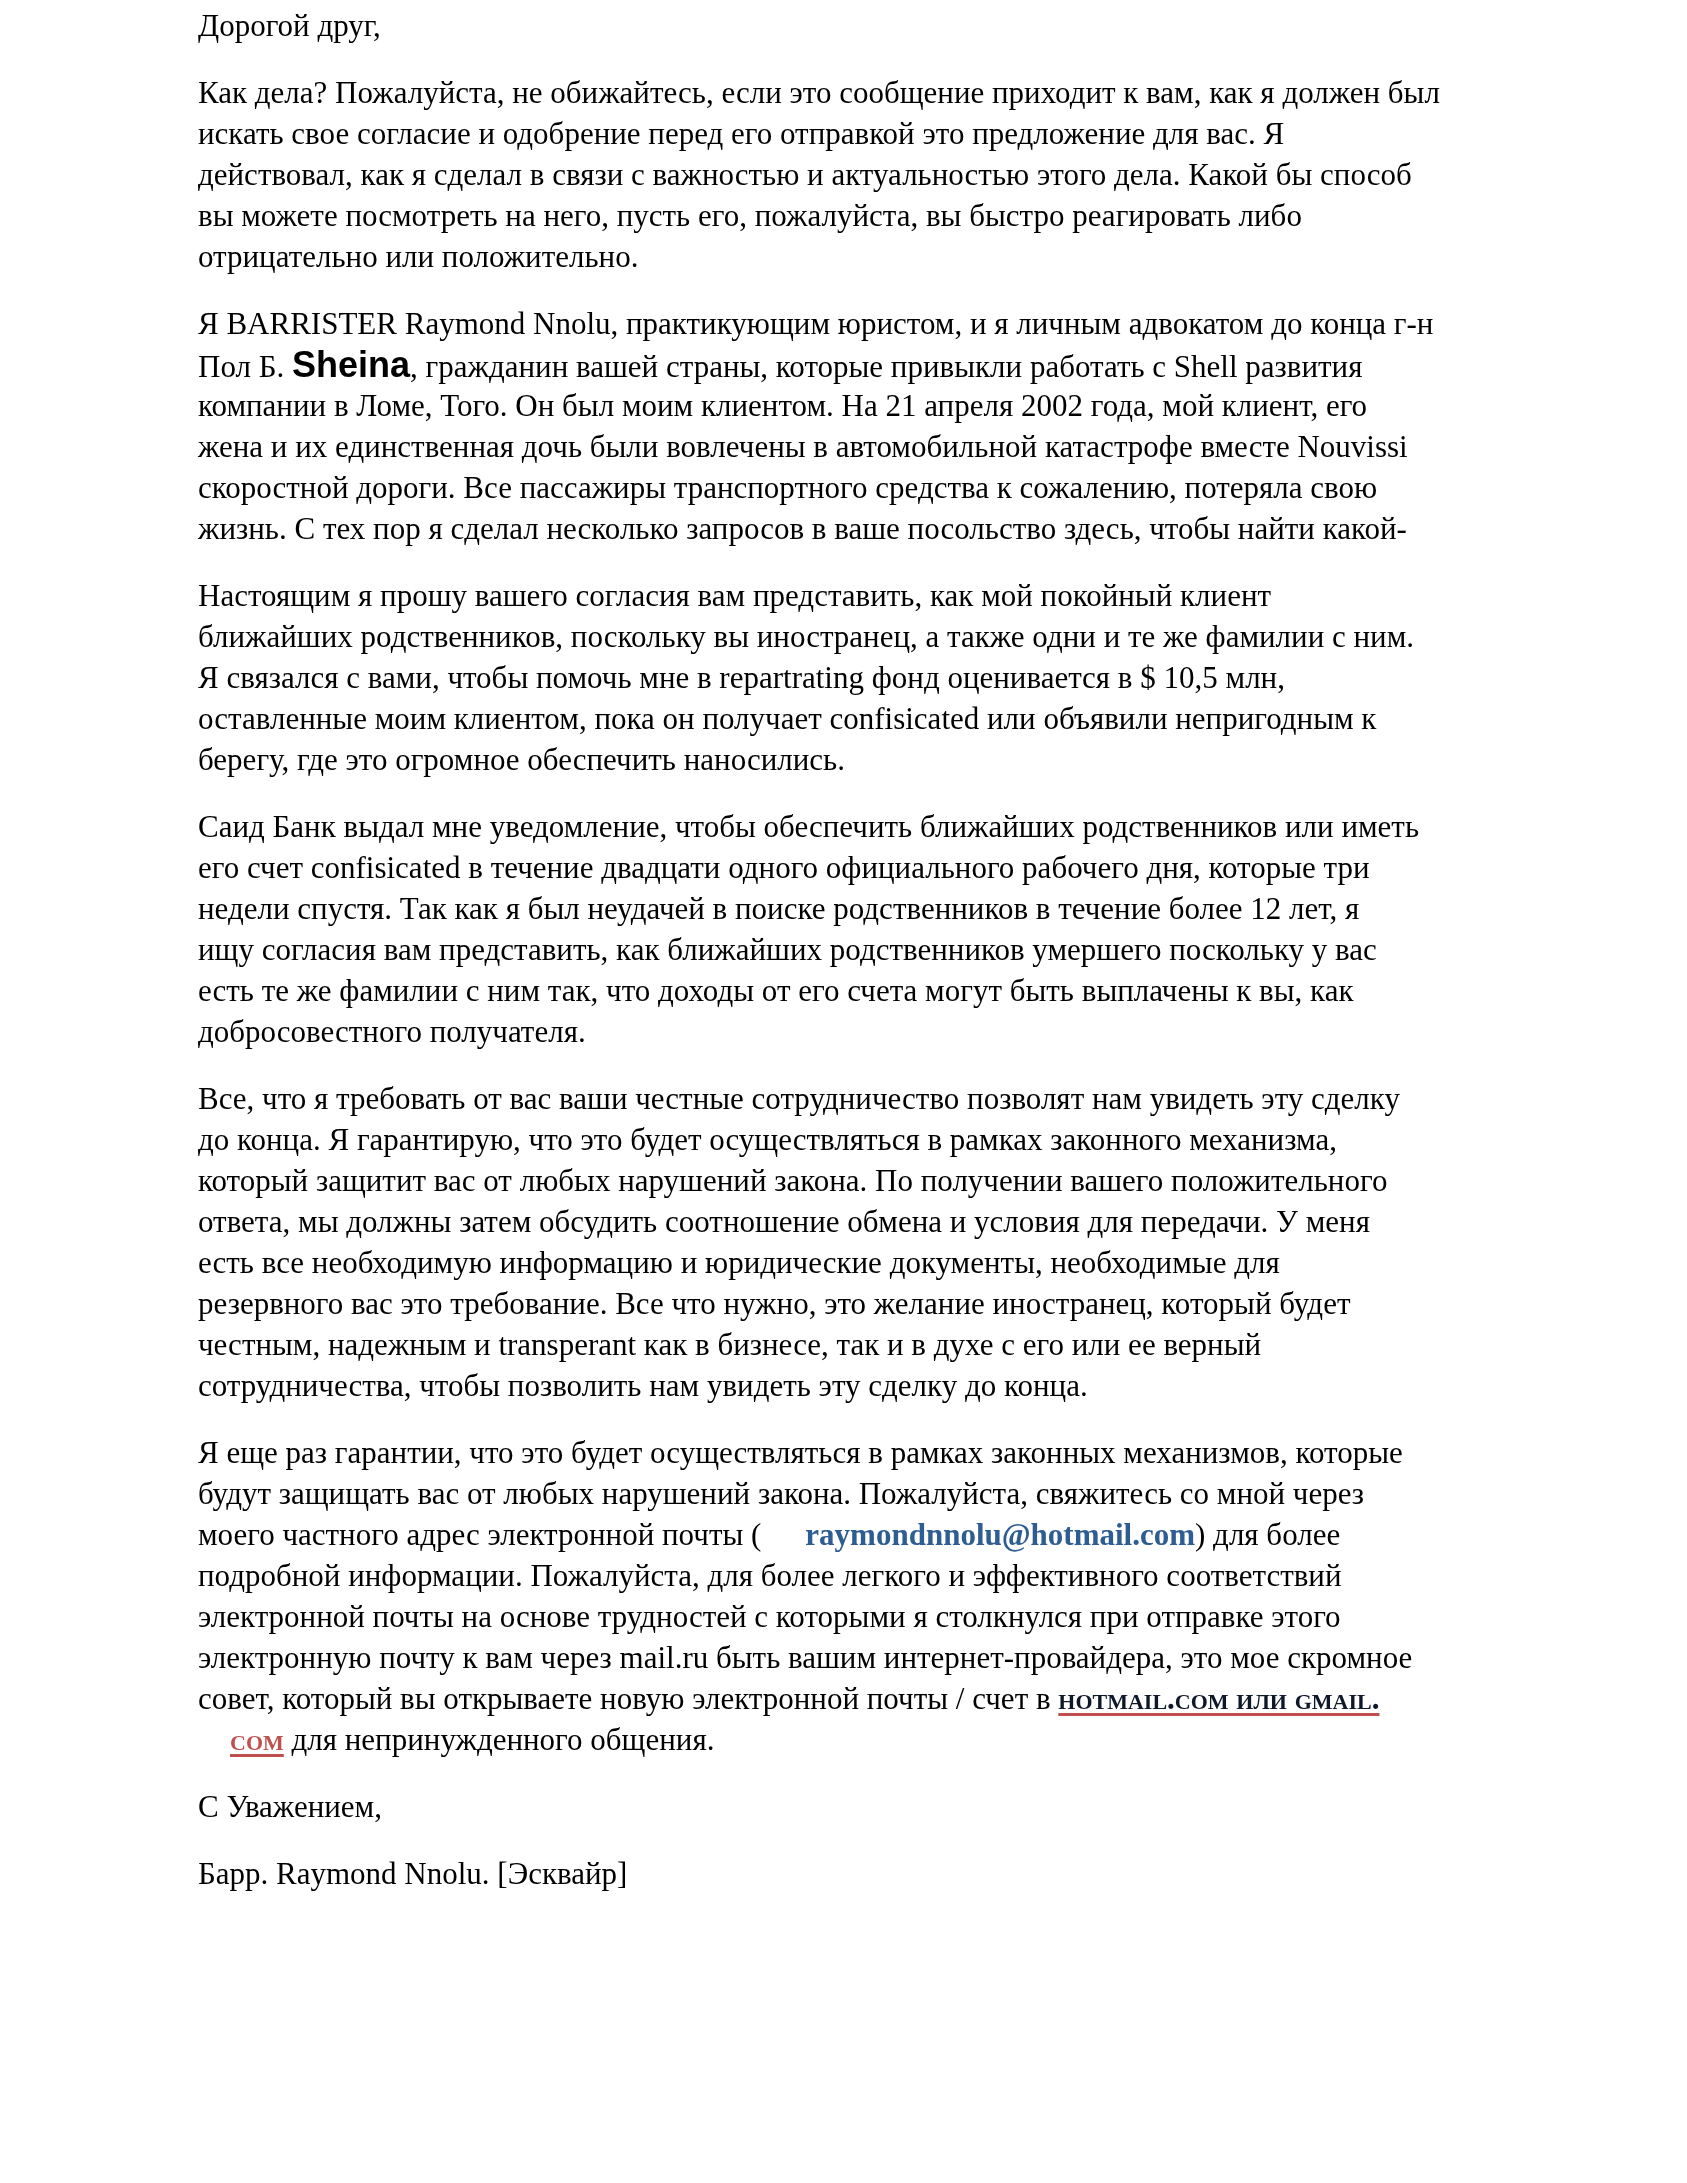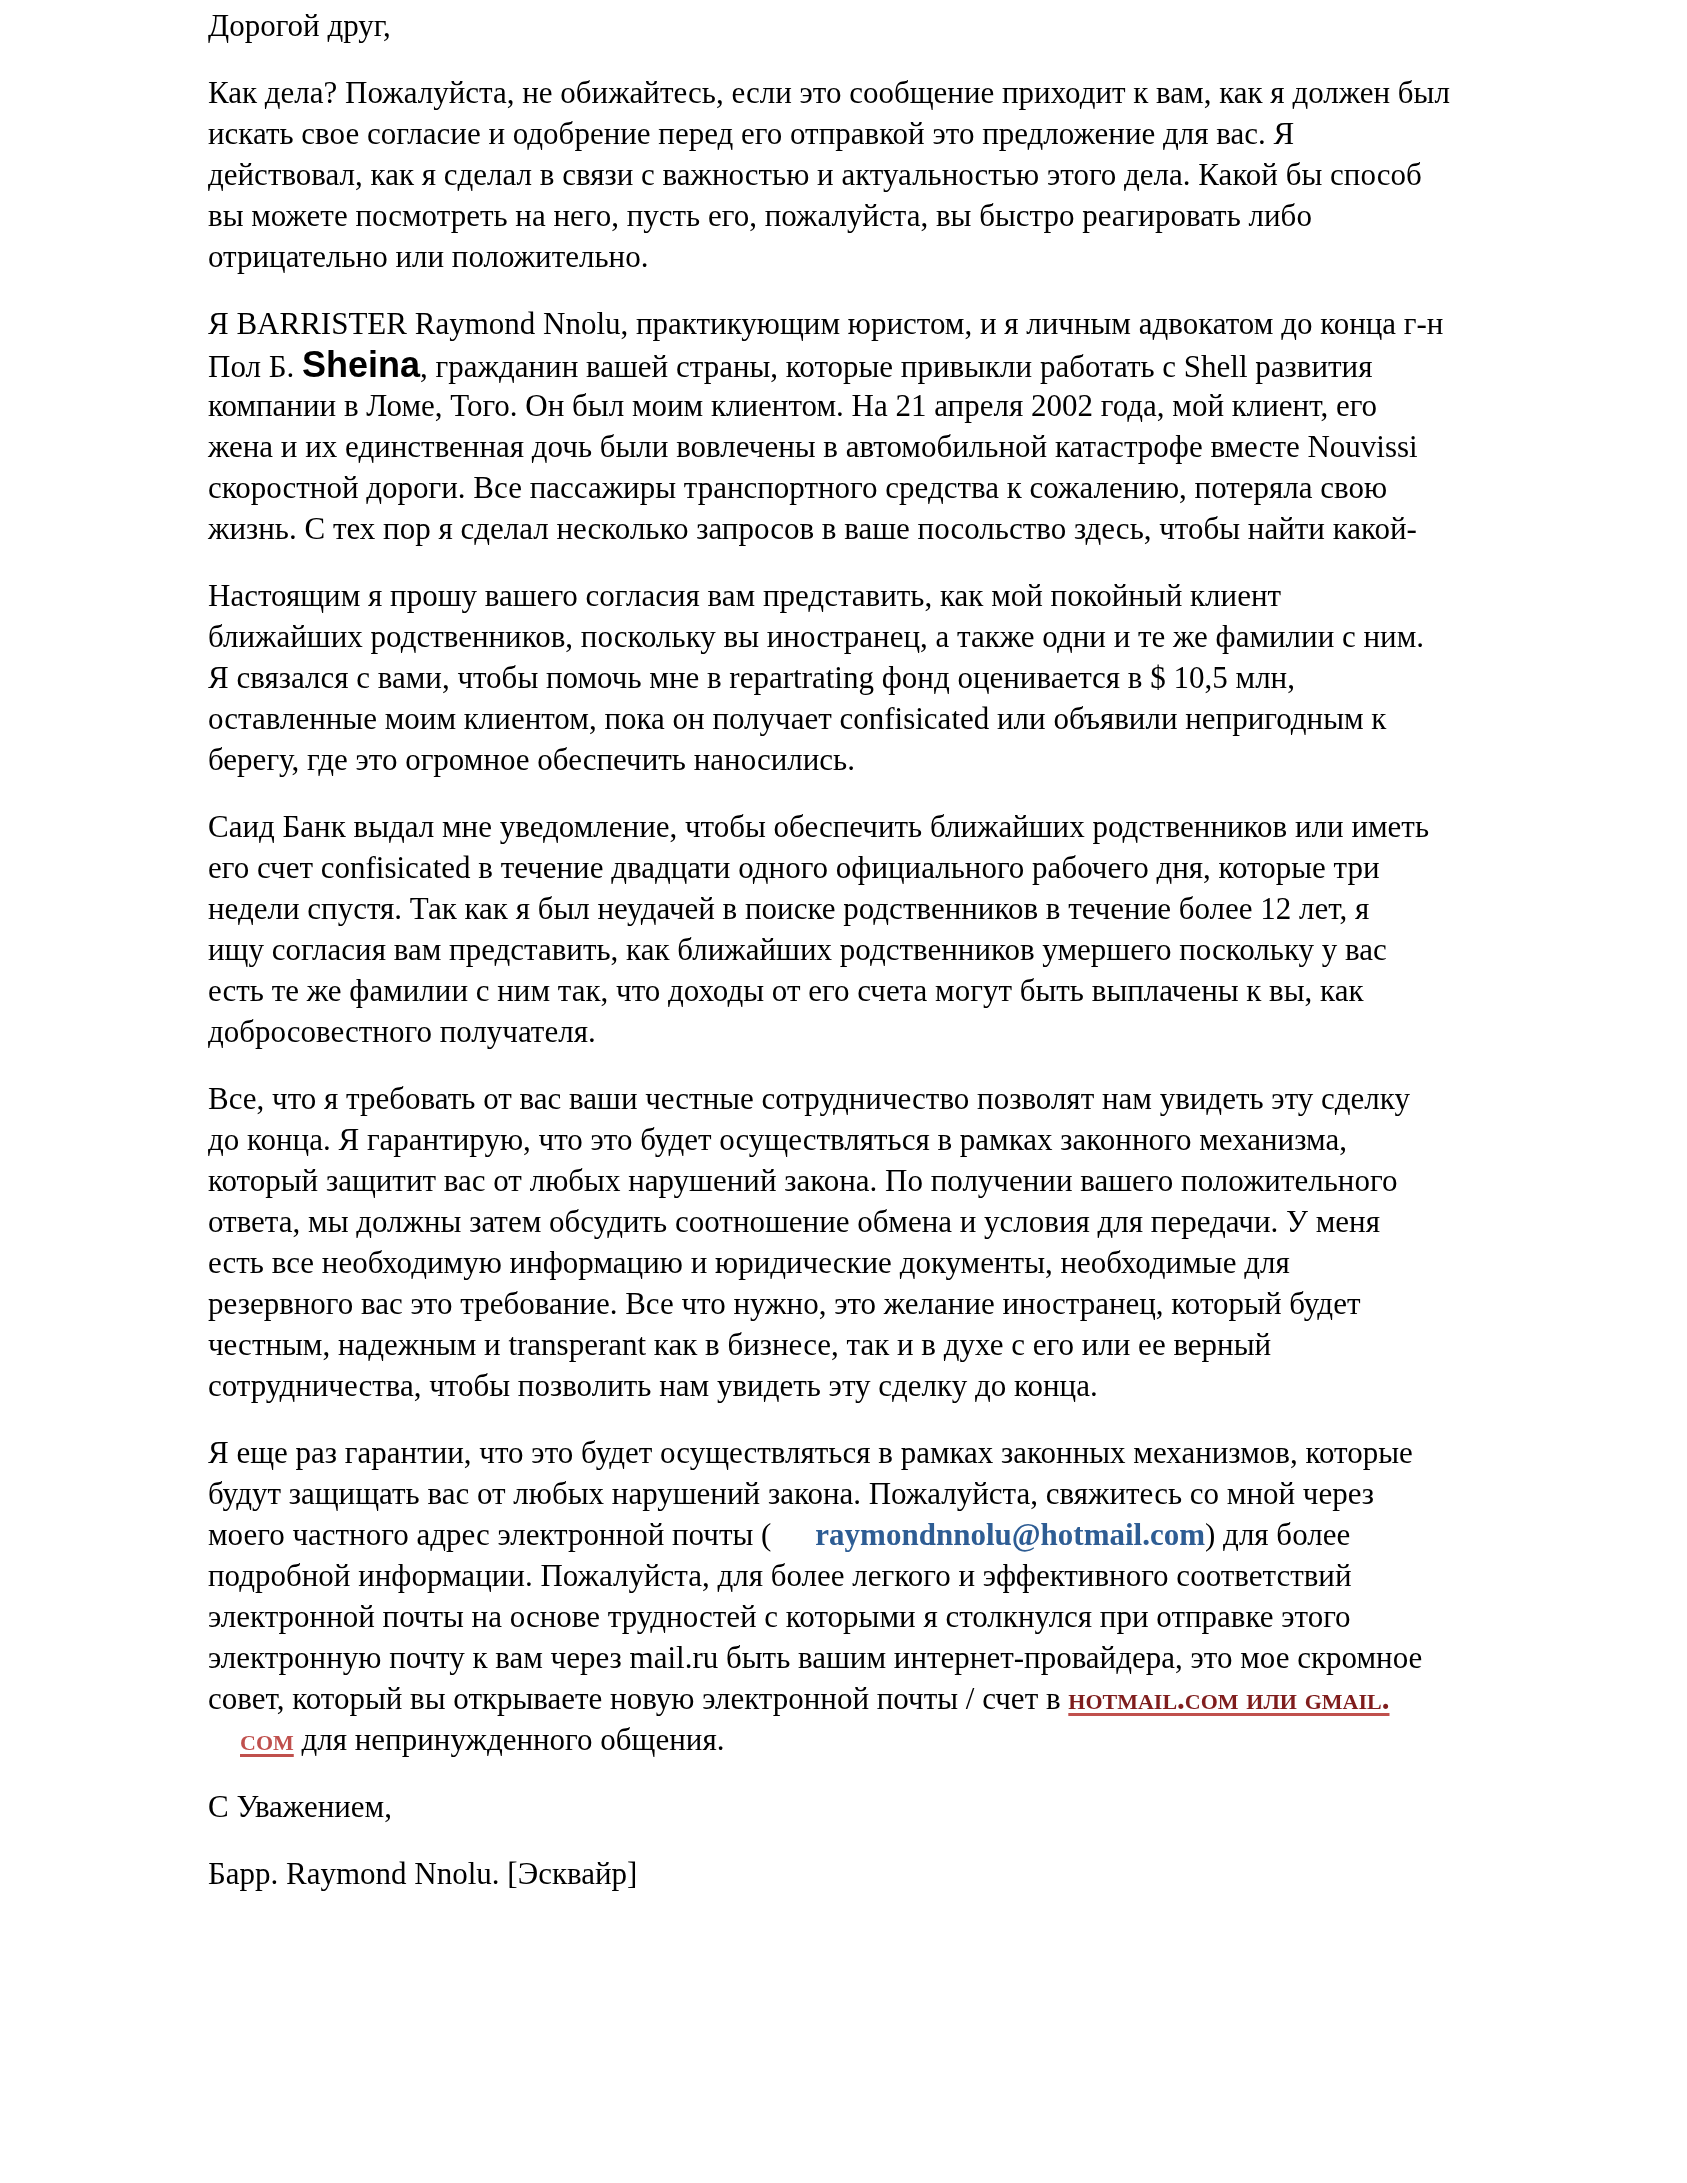--- a/index.html
+++ b/index.html
@@ -10,21 +10,21 @@
   body {
     width: 1687px;
     height: 2183px;
     position: relative;
     overflow: hidden;
     font-family: "Liberation Serif", serif;
     color: #000000;
   }
   .page {
     position: absolute;
-    left: 208px;
+    left: 198px;
     top: 5.3px;
     width: 1317px;
   }
   .para {
     margin: 0 0 26px 0;
     font-size: 31px;
     line-height: 41px;
   }
   .line {
     display: block;
@@ -99,21 +99,21 @@
         <span class="line"><span>честным, надежным и transperant как в бизнесе, так и в духе с его или ее верный</span></span>
         <span class="line"><span>сотрудничества, чтобы позволить нам увидеть эту сделку до конца.</span></span>
       </p>
       <p class="para">
         <span class="line"><span>Я еще раз гарантии, что это будет осуществляться в рамках законных механизмов, которые</span></span>
         <span class="line"><span>будут защищать вас от любых нарушений закона. Пожалуйста, свяжитесь со мной через</span></span>
         <span class="line"><span>моего частного адрес электронной почты (</span><a class="seg-email" style="color: rgb(46, 93, 148);">raymondnnolu@hotmail.com</a><span>) для более</span></span>
         <span class="line"><span>подробной информации. Пожалуйста, для более легкого и эффективного соответствий</span></span>
         <span class="line"><span>электронной почты на основе трудностей с которыми я столкнулся при отправке этого</span></span>
         <span class="line"><span>электронную почту к вам через mail.ru быть вашим интернет-провайдера, это мое скромное</span></span>
-        <span class="line"><span>совет, который вы открываете новую электронной почты / счет в </span><a class="seg-redlink" style="color: #7f1d1d; text-decoration-color: rgb(192, 80, 77);">hotmail.com или Gmail.</a></span>
+        <span class="line"><span>совет, который вы открываете новую электронной почты / счет в </span><a class="seg-redlink" style="color: #0f172a; text-decoration-color: rgb(192, 80, 77);">hotmail.com или Gmail.</a></span>
         <span class="line"><a class="seg-redlink" style="color: rgb(192, 80, 77); text-decoration-color: rgb(192, 80, 77); margin-left: 32px;">com</a><span> для непринужденного общения.</span></span>
       </p>
     </div>
   <p class="para">
     <span class="line">С Уважением,</span>
   </p>
   <p class="para">
     <span class="line">Барр. Raymond Nnolu. [Эсквайр]</span>
   </p>
 </div>

